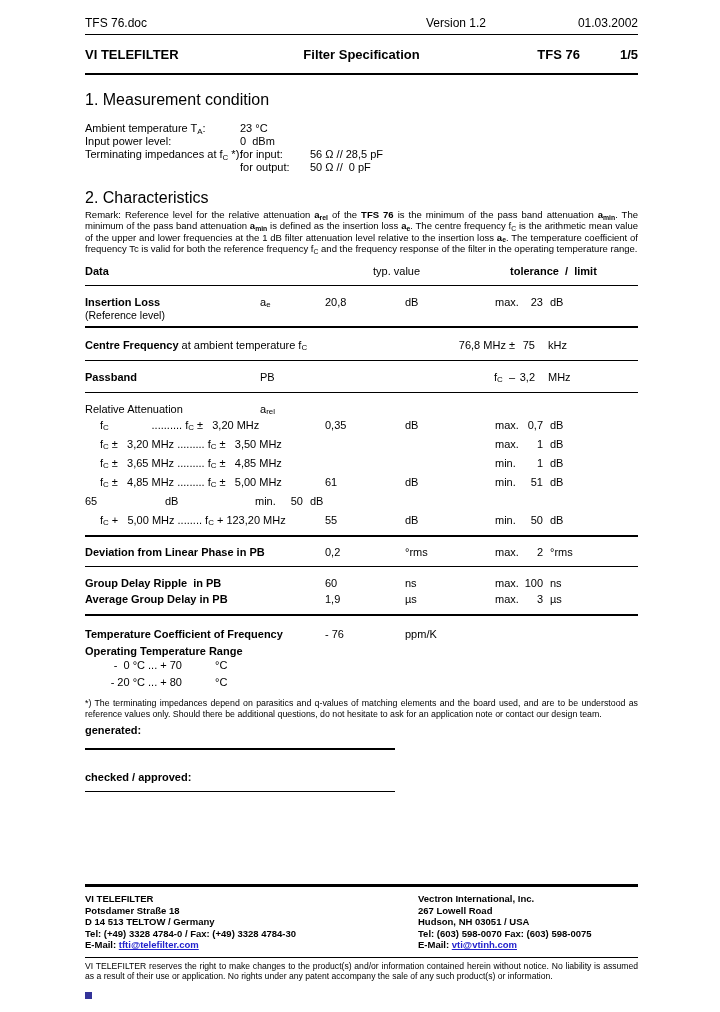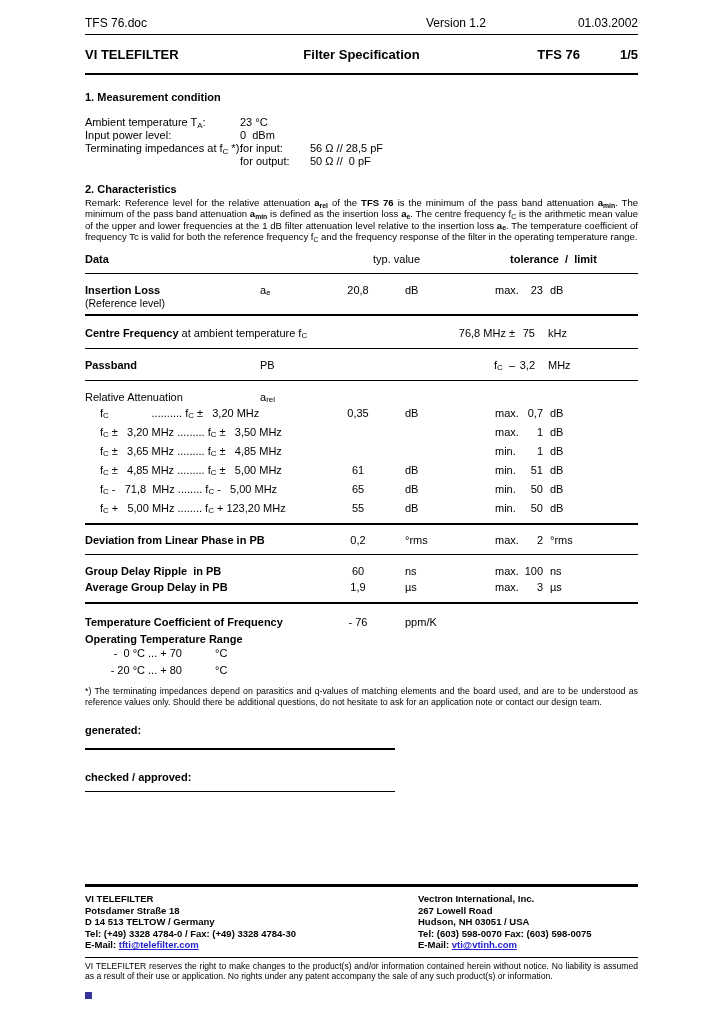--- a/index.html
+++ b/index.html
@@ -17,21 +17,21 @@
   .meta .ver{width:110px;}
   .meta .date{width:70px;text-align:right;}
   .meta-rule{margin-top:5px;}
 
   
   .titlebar{display:flex;align-items:baseline;padding:12px 0 11px;font-size:13px;font-weight:bold;}
   .titlebar .co{flex:1;}
   .titlebar .rt{flex:1;display:flex;justify-content:flex-end;align-items:baseline;}
   .titlebar .prod{margin-right:40px;}
 
-  .h-sec{font-size:11px;font-weight:bold;}
+  .h-sec{font-size:16px;font-weight:normal;}
   .h1{margin:16px 0 13px;}
   .h2{margin:15px 0 2px;}
 
   
   .mrow{display:flex;font-size:11px;line-height:13px;}
   .mrow .ml{width:155px;white-space:pre;}
   .mrow .mm{width:70px;white-space:pre;}
   .mrow .mv{flex:1;white-space:pre;}
 
   .remark{font-size:9.5px;line-height:11.4px;text-align:justify;}
@@ -40,21 +40,21 @@
   .spec{margin-top:9px;font-size:11px;}
   .thead{position:relative;height:14px;line-height:14px;padding-bottom:7px;}
   .thead .h-data{font-weight:bold;}
   .thead .h-typ{position:absolute;left:288px;top:0;}
   .thead .h-tol{position:absolute;left:425px;top:0;font-weight:bold;white-space:pre;}
 
   .trow{display:flex;line-height:14px;align-items:baseline;}
   .lab{flex:1;position:relative;white-space:pre;}
   .lab .nm-b{font-weight:bold;}
   .sym{position:absolute;left:175px;top:0;font-weight:normal;}
-  .typ{width:66px;text-align:center;white-space:pre;}
+  .typ{width:66px;text-align:left;white-space:pre;}
   .typu{width:104px;padding-left:14px;box-sizing:border-box;white-space:pre;}
   .tol{width:143px;display:flex;white-space:pre;}
   .tol-p{width:28px;flex-shrink:0;}
   .tol-v{width:20px;flex-shrink:0;text-align:right;}
   .tol-u{padding-left:7px;flex:1;}
   .tolw{width:220px;display:flex;}
   .tolw-p{flex:1;min-width:0;text-align:right;white-space:pre;}
   .tolw-v{width:20px;flex-shrink:0;text-align:right;}
   .tolw-u{width:103px;flex-shrink:0;padding-left:13px;box-sizing:border-box;}
 
@@ -201,21 +201,20 @@
         <span class="typu"></span>
         <span class="tol"><span class="tol-p">min.</span><span class="tol-v">1</span><span class="tol-u">dB</span></span>
       </div>
       <div class="trow fr">
         <span class="lab"><span>f</span><sub>C</sub><span> ±   4,85 MHz ......... f</span><sub>C</sub><span> ±   5,00 MHz</span></span>
         <span class="typ">61</span>
         <span class="typu">dB</span>
         <span class="tol"><span class="tol-p">min.</span><span class="tol-v">51</span><span class="tol-u">dB</span></span>
       </div>
       <div class="trow fr">
-        <span class="lab"><span>f</span><sub>C</sub><span> -   71,8  MHz ........ f</span><sub>C</sub><span> -   5,00 MHz</span></span>
         <span class="typ">65</span>
         <span class="typu">dB</span>
         <span class="tol"><span class="tol-p">min.</span><span class="tol-v">50</span><span class="tol-u">dB</span></span>
       </div>
       <div class="trow fr fr-last">
         <span class="lab"><span>f</span><sub>C</sub><span> +   5,00 MHz ........ f</span><sub>C</sub><span> + 123,20 MHz</span></span>
         <span class="typ">55</span>
         <span class="typu">dB</span>
         <span class="tol"><span class="tol-p">min.</span><span class="tol-v">50</span><span class="tol-u">dB</span></span>
       </div>

